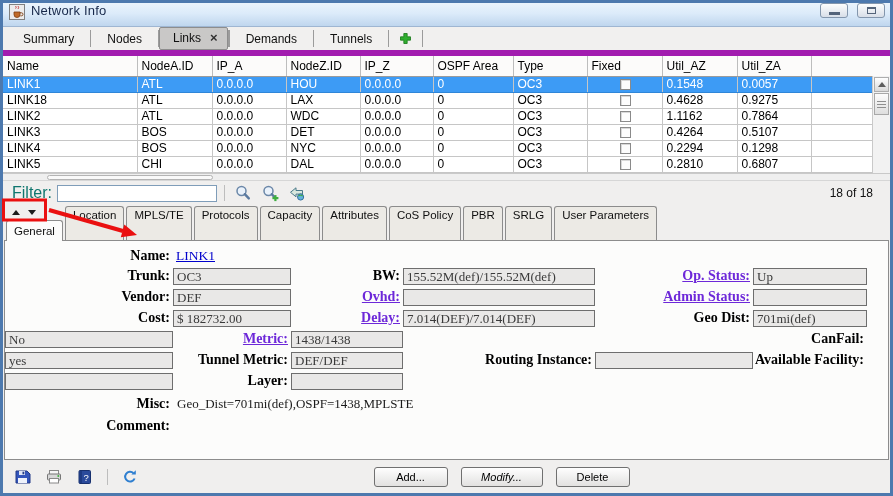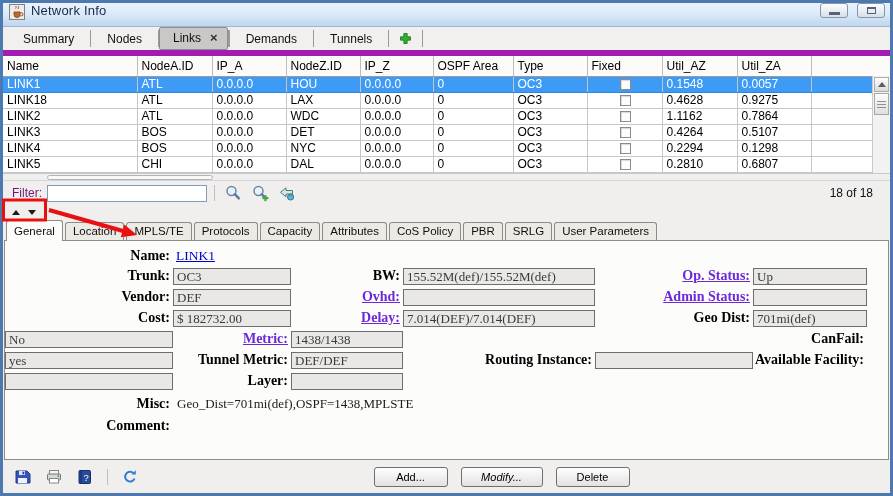--- a/index.html
+++ b/index.html
@@ -51,38 +51,38 @@
             border:1px solid #a8a8a8; display:flex; flex-direction:column; gap:2px;
             align-items:center; justify-content:center; }
   .grip { width:9px; height:1px; background:#8f8f8f; }
   .hscroll { height:7px; flex:0 0 7px; background:#efefef; border-bottom:1px solid #d6d6d6;
              position:relative; }
   .hthumb { position:absolute; left:44px; top:1px; width:166px; height:5px;
             background:#f9f9f9; border:1px solid #b4b4b4; border-radius:3px; }
   
   .filterbar { height:25px; flex:0 0 25px; display:flex; align-items:center; gap:5px;
                padding:0 9px; background:#f0efee; }
-  .filterlabel { font-size:12px; color:#701a75; }
+  .filterlabel { font-size:16px; color:#0f766e; }
   .filterinput { width:160px; height:17px; border:1px solid #7f9db9; background:#fff;
                  font-size:12px; padding:0 3px; }
   .icobtn { width:22px; height:20px; display:flex; align-items:center; justify-content:center; }
   .fsep { width:1px; height:16px; background:#bdbdbd; margin:0 2px; }
   .rowcount { margin-left:auto; font-size:12px; color:#101010; padding-right:8px; }
   
   .collapsebar { height:13px; flex:0 0 13px; display:flex; align-items:center; gap:8px;
                  padding-left:9px; }
   .tri-up { width:0; height:0; border-left:4px solid transparent; border-right:4px solid transparent;
             border-bottom:5px solid #1c1c1c; }
   .tri-down { width:0; height:0; border-left:4px solid transparent; border-right:4px solid transparent;
               border-top:5px solid #1c1c1c; }
   
   .dtabs { height:21px; flex:0 0 21px; display:flex; align-items:flex-end; padding-left:3px; }
   .dtab { font-size:11.5px; color:#101010; background:#eceae5; border:1px solid #8c8c8c;
           border-bottom:none; border-radius:3px 3px 0 0; padding:2px 7px 3px; margin-right:2px;
-          height:18px; white-space:nowrap; }
+          height:34px; white-space:nowrap; }
   .dtab.active { background:#fcfcfb; height:21px; padding-top:4px; position:relative;
                  z-index:3; margin-bottom:-1px; }
   
   .panel { flex:1; margin:0 1px; background:#fcfcfb; border:1px solid #8c8c8c;
            position:relative; z-index:1; padding-top:7px; overflow:hidden; }
   .fgrid { display:grid; grid-template-columns:168px 118px 112px 192px 158px 114px;
            row-gap:4px; align-items:center; padding-right:4px; }
   .flabel { text-align:right; padding-right:3px; font-family:"Liberation Serif", serif;
             font-weight:bold; font-size:14px; color:#000; white-space:nowrap; }
   .flink { color:#6d28d9; text-decoration:underline; cursor:pointer; }

